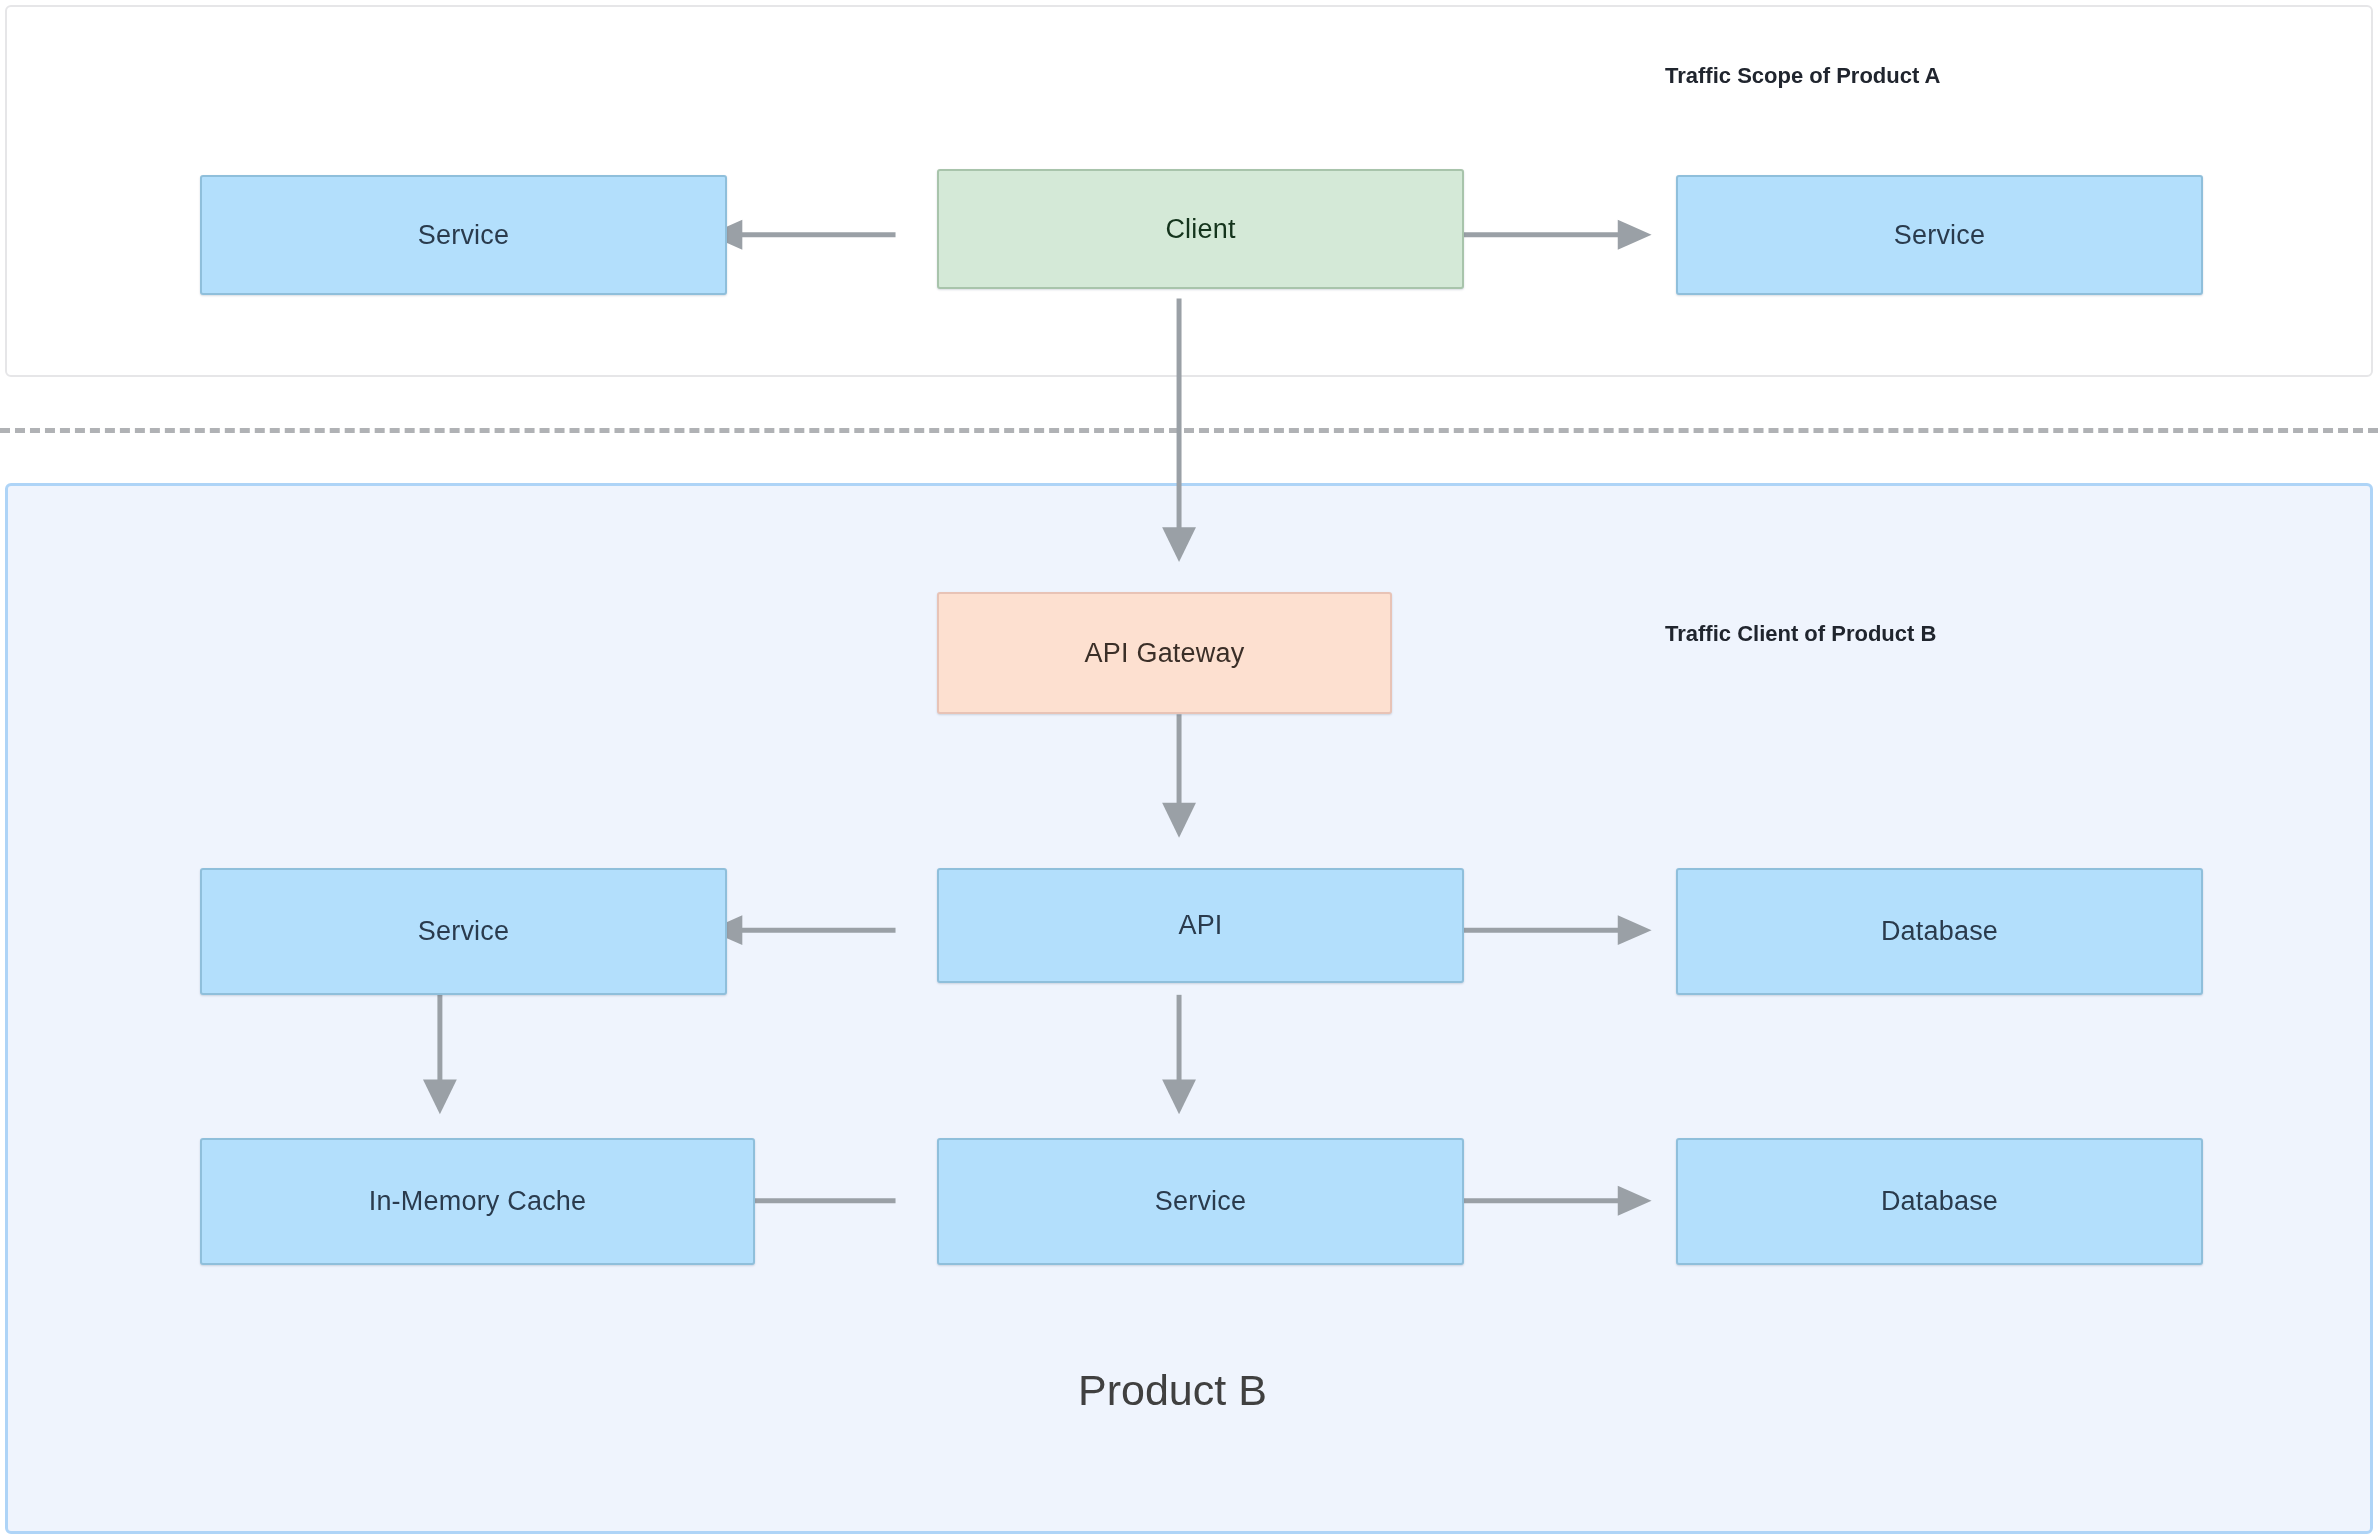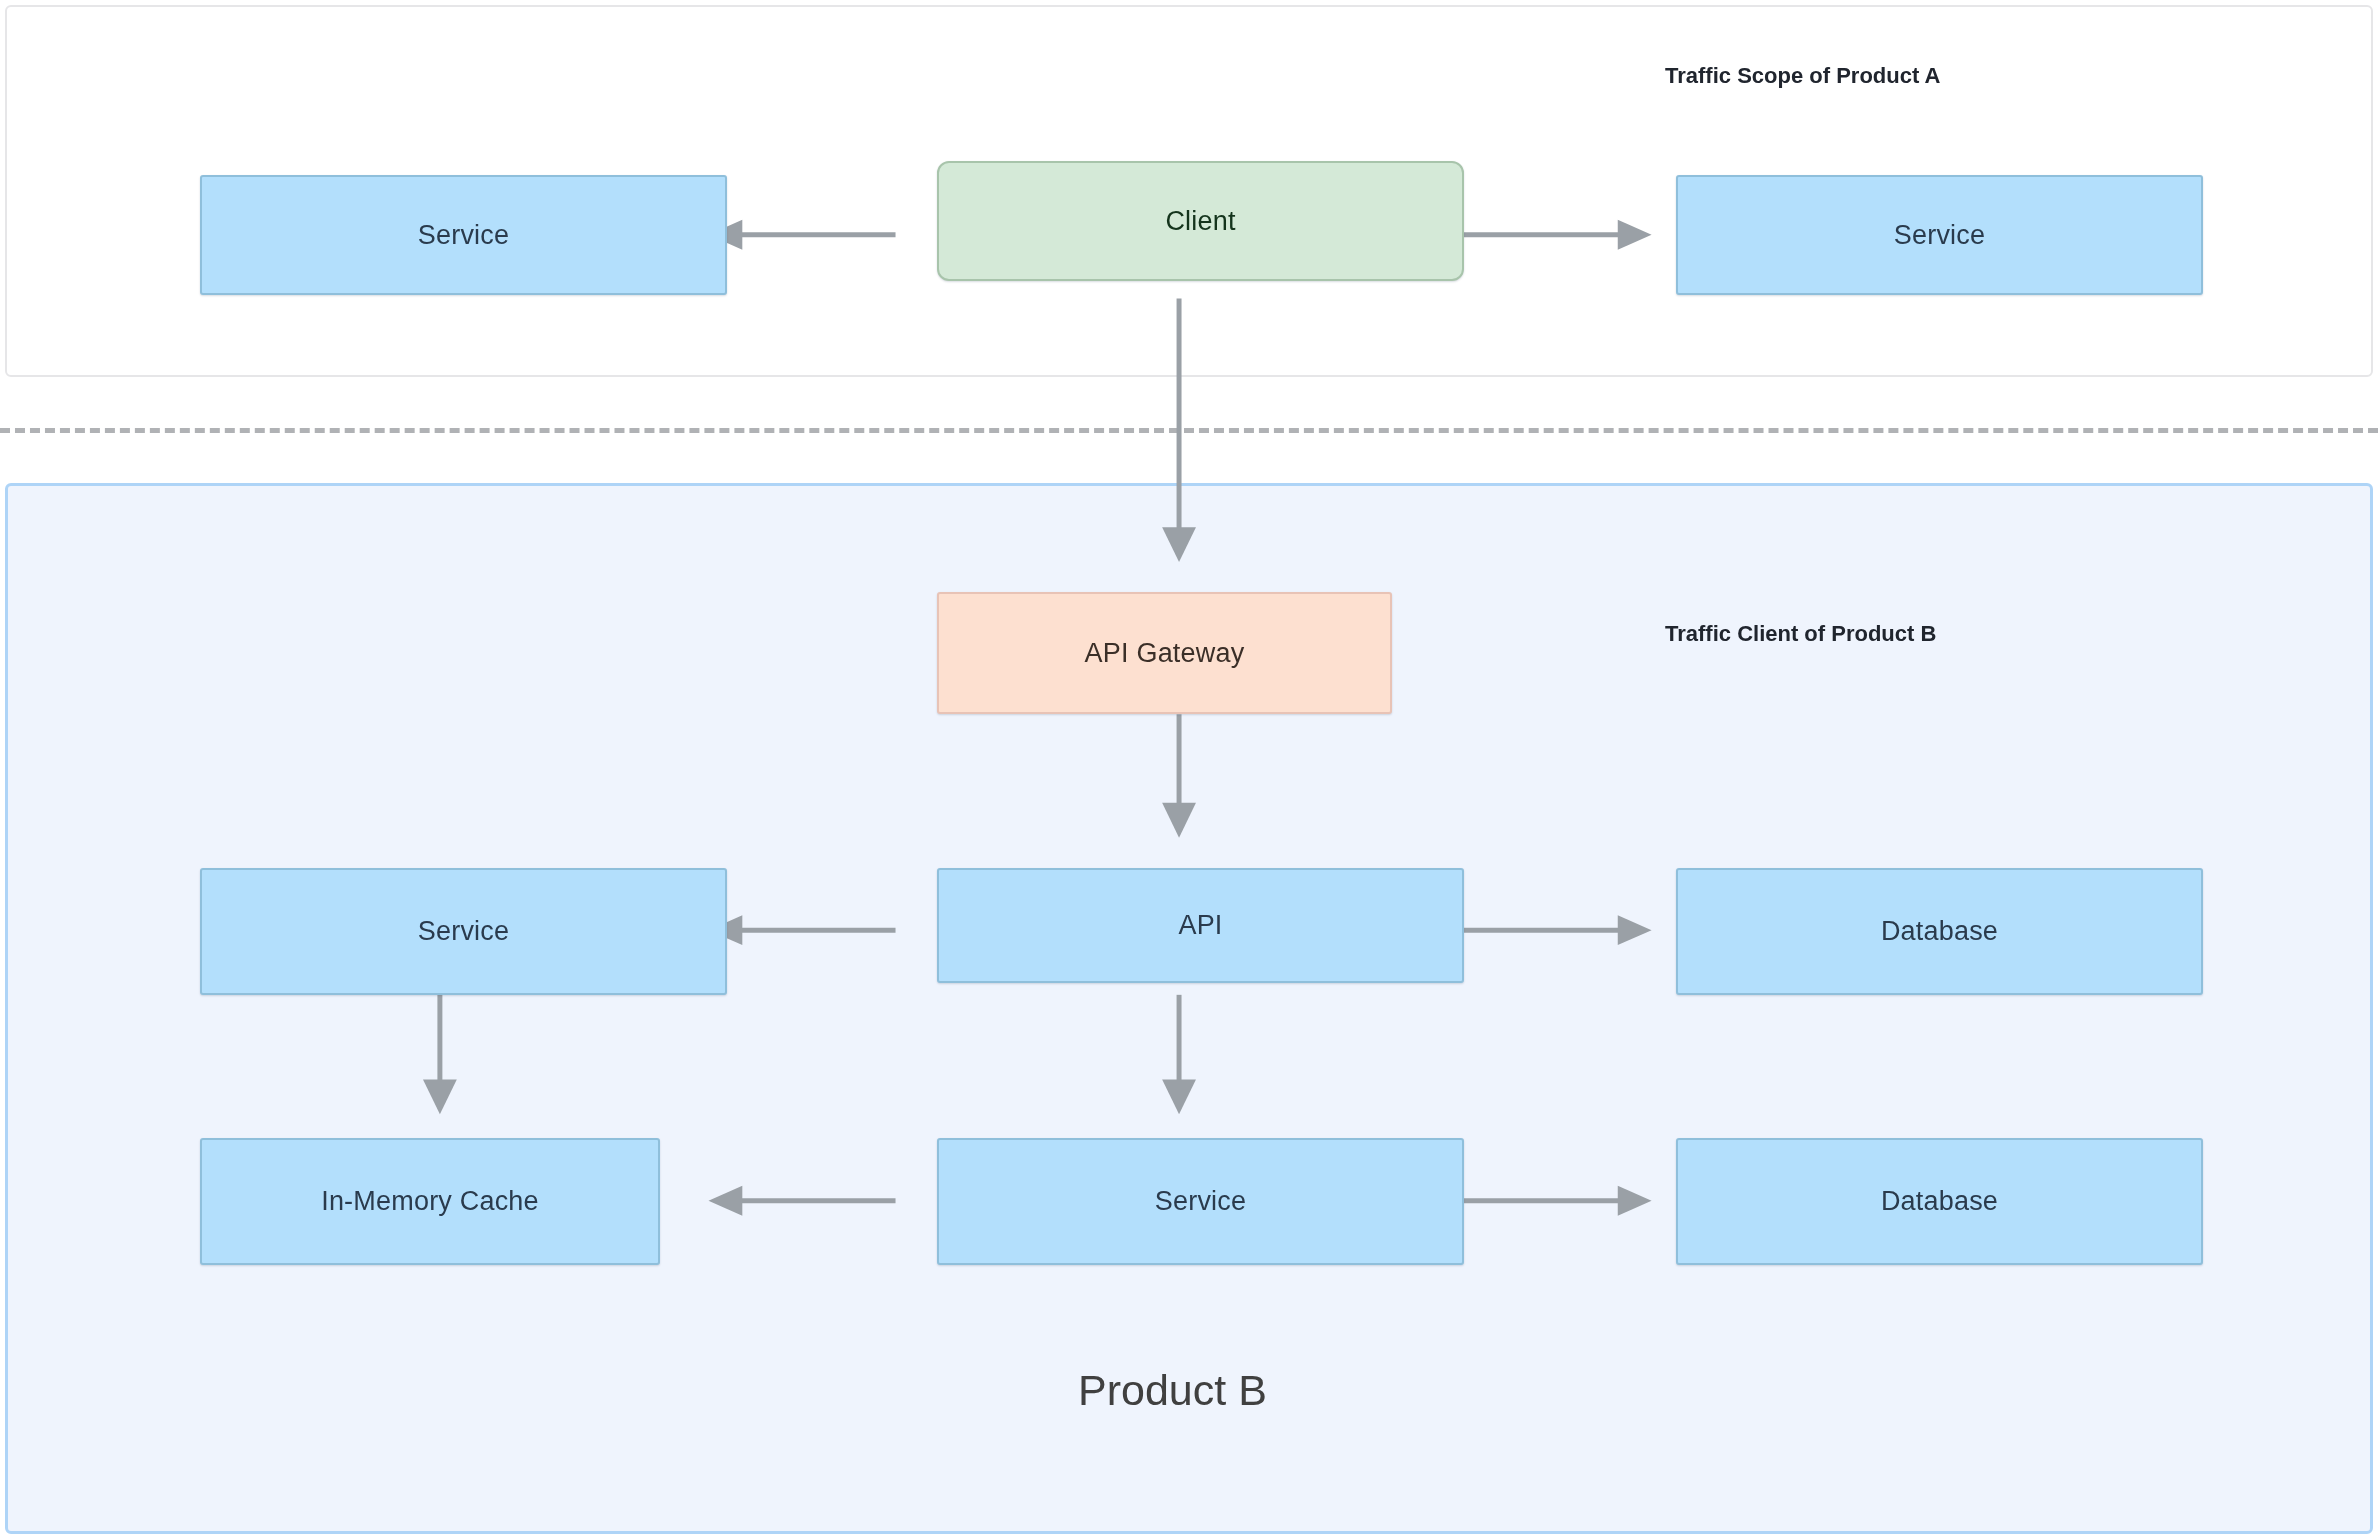--- a/index.html
+++ b/index.html
@@ -154,35 +154,35 @@
     <g>
       <line class="arrow-line" x1="1455" y1="1207" x2="1632" y2="1207"></line>
       <polygon class="arrow-head" points="1660,1207 1626,1192 1626,1222"></polygon>
     </g>
   </svg>
 
   <div class="scope-title" style="left:1665px; top:63px;">Traffic Scope of Product A</div>
 
   <div class="node node-blue" style="left:176px; top:175px; width:527px; height:120px;">Service</div>
 
-  <div class="node node-green" style="left:913px; top:161px; width:527px; height:120px;border-radius:12px;">Client</div>
+  <div class="node node-green" style="left:913px; top:169px; width:527px; height:120px;">Client</div>
 
   <div class="node node-blue" style="left:1652px; top:175px; width:527px; height:120px;">Service</div>
 
   <div class="scope-title" style="left:1665px; top:621px;">Traffic Client of Product B</div>
 
   <div class="node node-peach" style="left:913px; top:592px; width:455px; height:122px;">API Gateway</div>
 
   <div class="node node-blue" style="left:176px; top:868px; width:527px; height:127px;">Service</div>
 
   <div class="node node-blue" style="left:913px; top:868px; width:527px; height:115px;">API</div>
 
   <div class="node node-blue" style="left:1652px; top:868px; width:527px; height:127px;">Database</div>
 
-  <div class="node node-blue" style="left:176px; top:1138px; width:460px; height:127px;">In-Memory Cache</div>
+  <div class="node node-blue" style="left:176px; top:1138px; width:555px; height:127px;">In-Memory Cache</div>
 
   <div class="node node-blue" style="left:913px; top:1138px; width:527px; height:127px;">Service</div>
 
   <div class="node node-blue" style="left:1652px; top:1138px; width:527px; height:127px;">Database</div>
 
   <div class="product-label" style="left:1078px; top:1366px;">Product B</div>
 
 </div>
 
 

